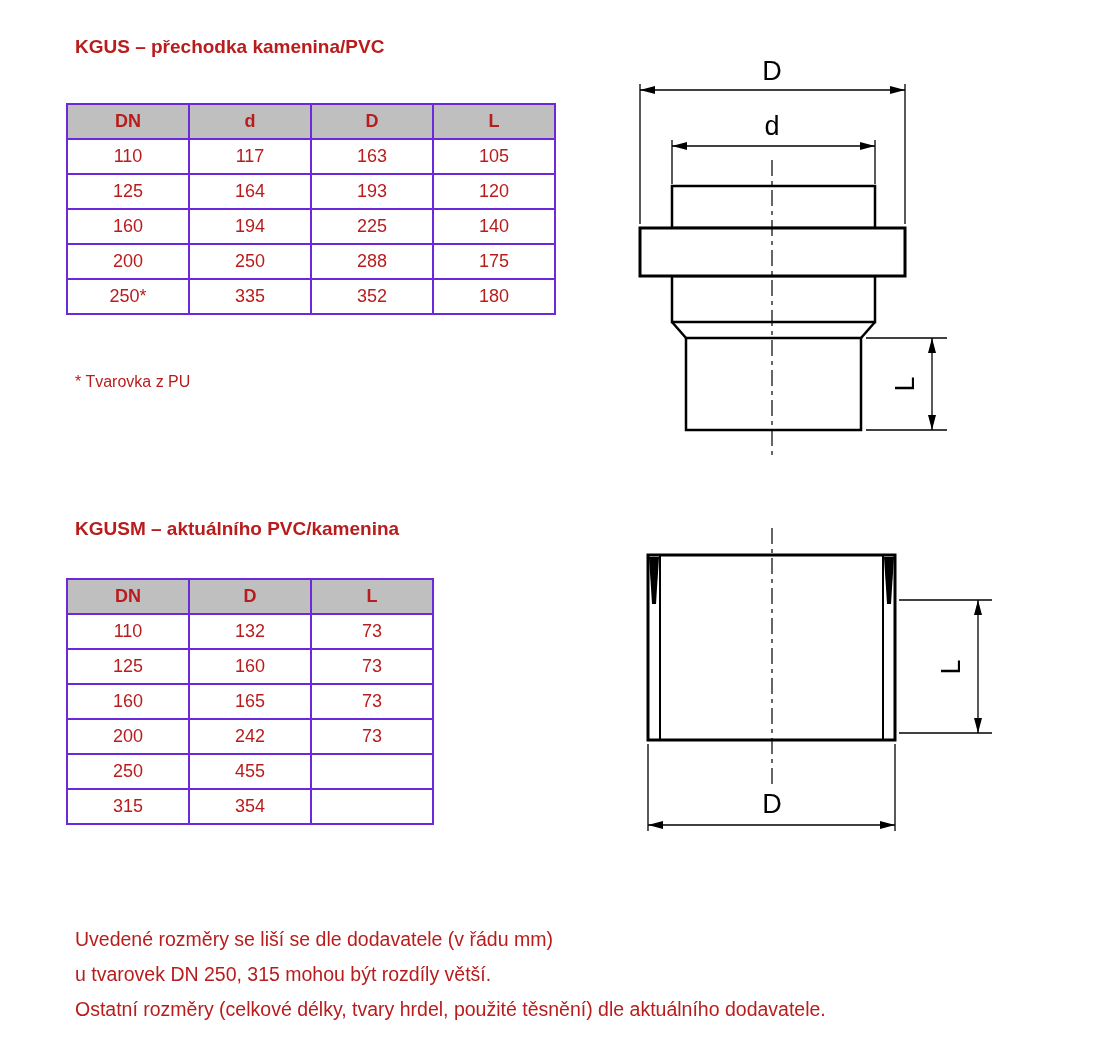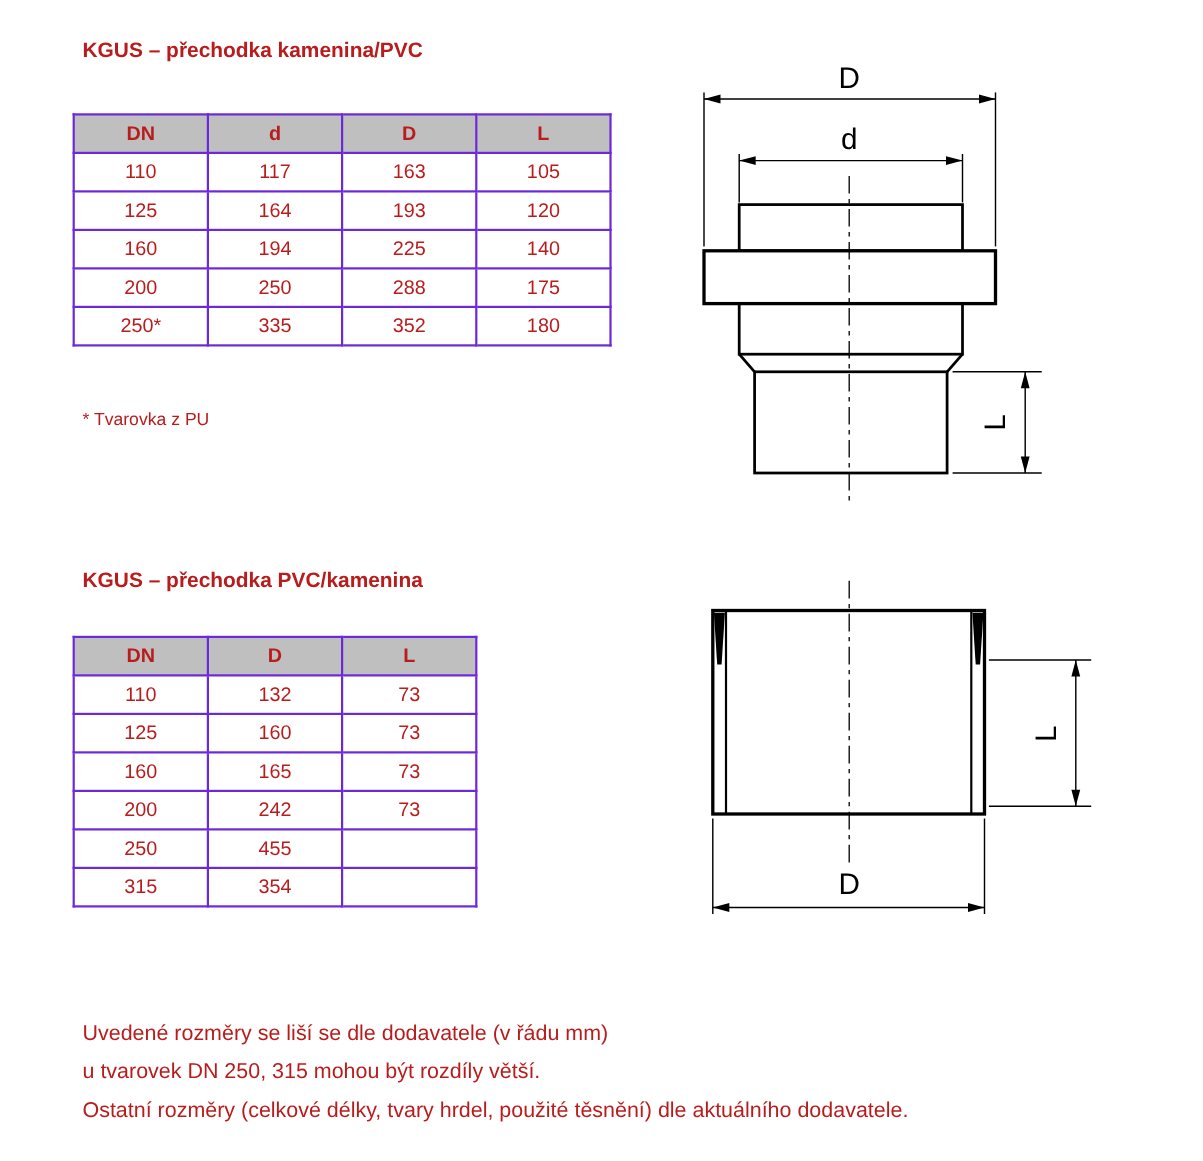--- a/index.html
+++ b/index.html
@@ -113,21 +113,21 @@
       <line class="dimline" x1="266" y1="298" x2="347" y2="298"></line>
       <line class="dimline" x1="266" y1="390" x2="347" y2="390"></line>
       <line class="dimline" x1="332" y1="298" x2="332" y2="390"></line>
       <polygon class="arrow" points="332,298 328,313 336,313"></polygon>
       <polygon class="arrow" points="332,390 328,375 336,375"></polygon>
       <text class="dimlabel" transform="rotate(-90 314 344)" x="314" y="344" text-anchor="middle">L</text>
     </g>
     <line class="centerline" x1="172" y1="120" x2="172" y2="415"></line>
   </svg>
 
-  <div class="abs sec-title" style="left:75px; top:518px;">KGUS – přechodka PVC/kamenina</div>
+  <div class="abs sec-title" style="left:75px; top:518px;">KGUSM – aktuálního PVC/kamenina</div>
 
   <table class="dim-table abs" style="left:66px; top:578px;">
     <thead>
       <tr>
         <th>DN</th>
         <th>D</th>
         <th>L</th>
       </tr>
     </thead>
     <tbody>

